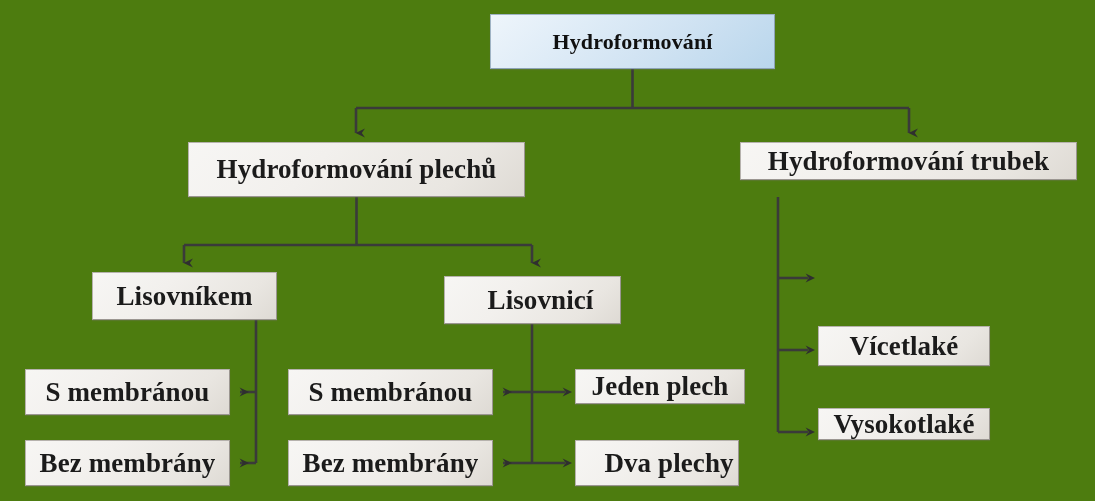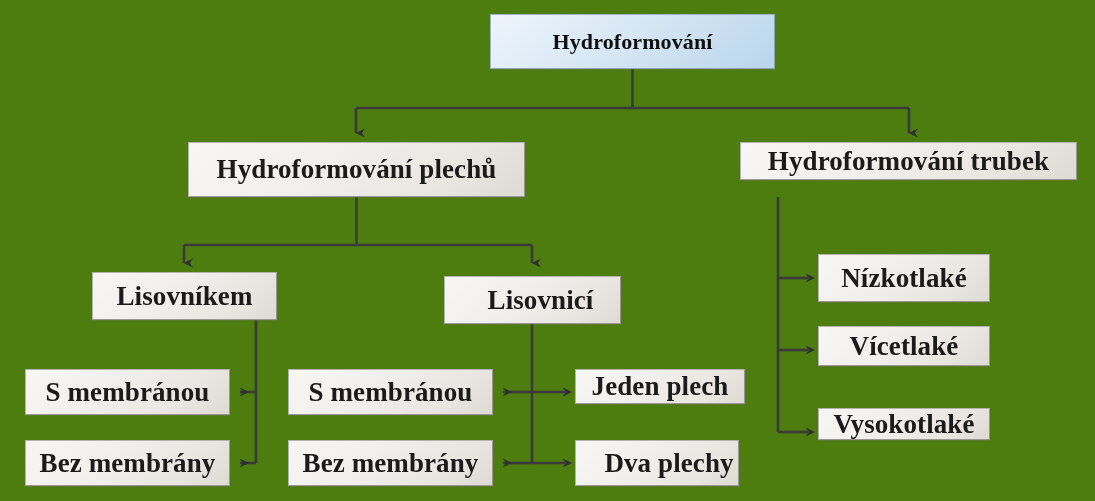--- a/index.html
+++ b/index.html
@@ -119,23 +119,20 @@
   </div>
 
   <div class="node" style="left:92px; top:272px; width:185px; height:48px;">
     <span class="node-label">Lisovníkem</span>
   </div>
 
   <div class="node" style="left:444px; top:276px; width:177px; height:48px;padding-left:16px;">
     <span class="node-label">Lisovnicí</span>
   </div>
 
-  <div class="node" style="left:818px; top:254px; width:172px; height:48px;">
-    <span class="node-label">Nízkotlaké</span>
-  </div>
 
   <div class="node" style="left:818px; top:326px; width:172px; height:40px;">
     <span class="node-label">Vícetlaké</span>
   </div>
 
   <div class="node" style="left:818px; top:408px; width:172px; height:32px;">
     <span class="node-label">Vysokotlaké</span>
   </div>
 
   <div class="node" style="left:25px; top:369px; width:205px; height:46px;">

